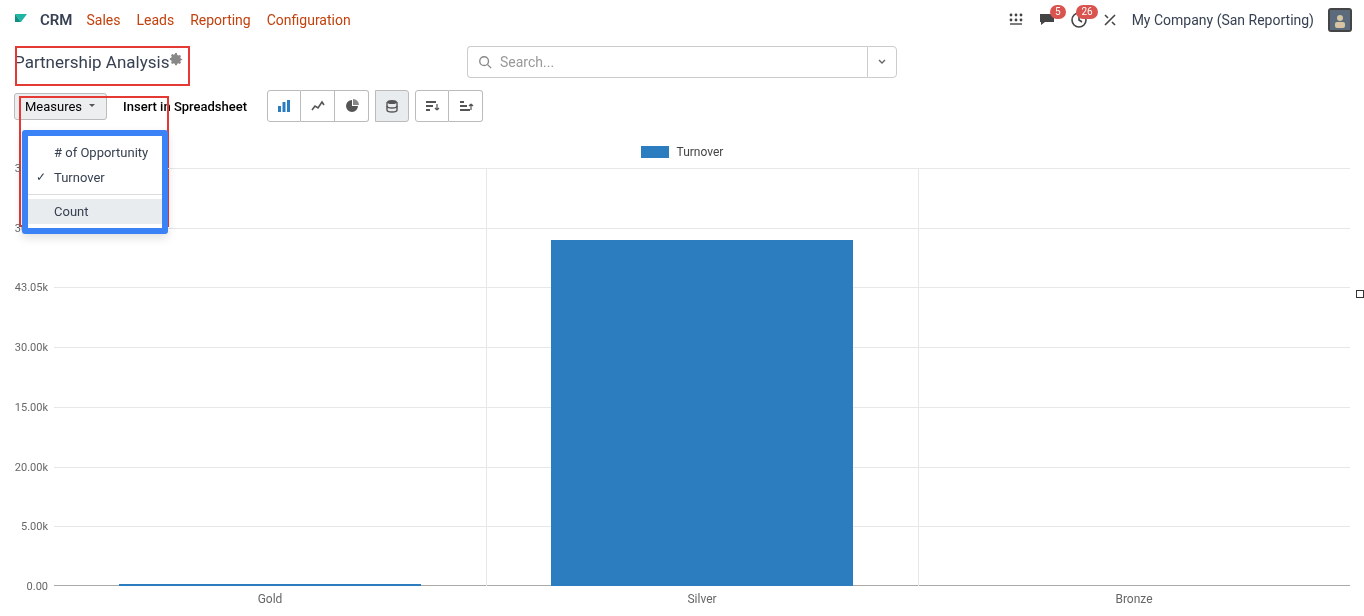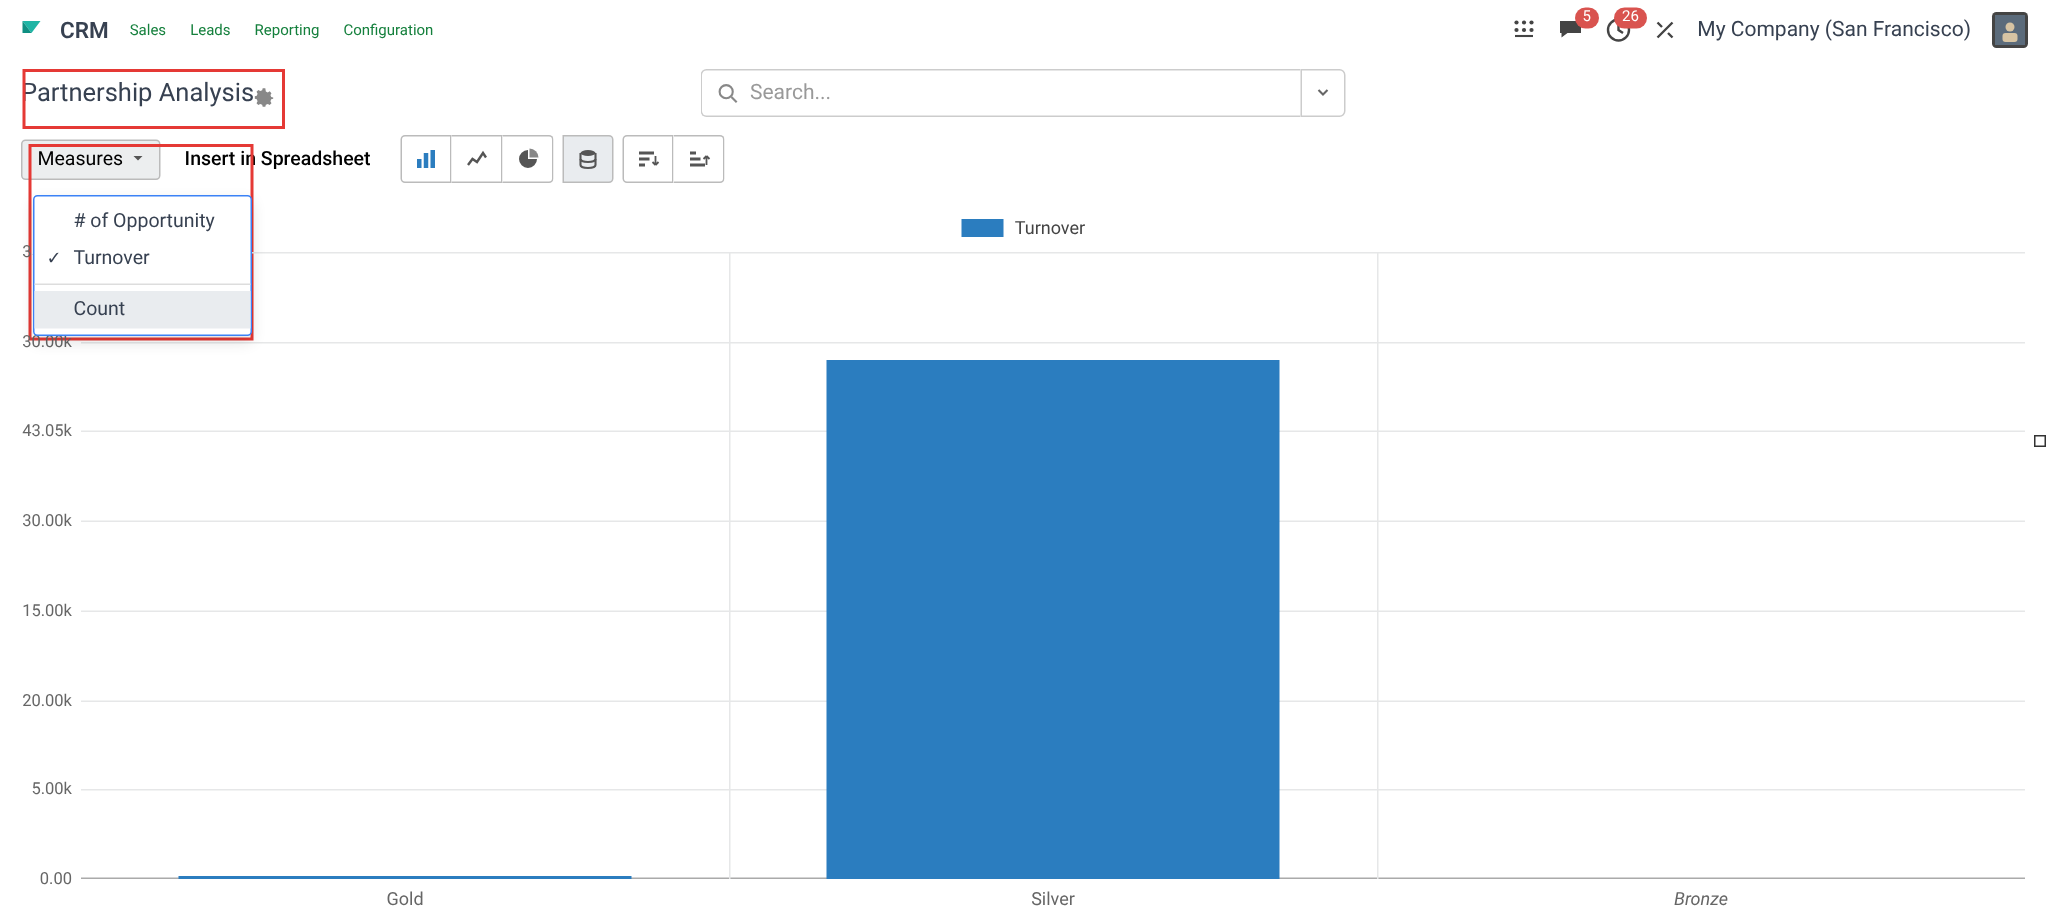--- a/index.html
+++ b/index.html
@@ -2,48 +2,48 @@
 <html><head>
 <meta charset="utf-8">
 <style>
 * { box-sizing: border-box; margin: 0; padding: 0; font-family: -apple-system, BlinkMacSystemFont, "Segoe UI", Roboto, Helvetica, Arial, sans-serif; }
 body { width: 1364px; height: 616px; background: #ffffff; overflow: hidden; font-size: 14px; color: #374151; }
 
 
 .topnav { height: 40px; display: flex; align-items: center; padding: 0 12px; border-bottom: 0 solid transparent; }
 .logo { width: 18px; height: 18px; margin-right: 10px; display:flex; align-items:center; justify-content:center; }
 .app-name { font-weight: 600; color: #374151; margin-right: 14px; font-size: 15px; }
-.nav-item { color: #15803d; margin-right: 16px; cursor: pointer; font-size: 10px;}
+.nav-item { color: #c2410c; margin-right: 16px; cursor: pointer; font-size: 14px;}
 .nav-right { margin-left: auto; display: flex; align-items: center; gap: 14px; }
 .badge { position: absolute; top: -6px; right: -10px; background: #d9534f; color: #fff; border-radius: 10px; font-size: 10px; padding: 0 5px; line-height: 14px; }
 .icon-wrap { position: relative; display: inline-flex; align-items: center; justify-content: center; }
 .company-name { font-size: 14px; color: #374151; }
 .avatar { width: 24px; height: 24px; background: #444; border-radius: 3px; display:flex;align-items:center;justify-content:center;color:#fff;font-size:12px;}
 
 
 .title-row { height: 44px; display: flex; align-items: center; padding: 0 14px; }
-.page-title { font-size: 17px; color: #374151; display:flex; align-items:flex-end; gap:0;}
+.page-title { font-size: 17px; color: #374151; display:flex; align-items:flex-start; gap:0;}
 .search-wrap { margin-left: auto; margin-right: auto; display: flex; align-items: center; position: absolute; left: 50%; transform: translateX(-50%);}
 .search-box { display:flex; align-items:center; border: 1px solid #ccc; border-right:none; border-radius: 4px 0 0 4px; padding: 4px 10px; width: 400px; height:32px; color:#888;}
 .search-drop { border: 1px solid #ccc; border-radius: 0 4px 4px 0; padding: 4px 8px; height:32px; display:flex;align-items:center;justify-content:center;width:30px;}
 
 
 .toolbar { display:flex; align-items:center; gap:0; padding: 6px 14px 8px 14px; }
 .btn { border:1px solid #bbb; background:#fff; padding: 5px 10px; font-size:13px; cursor:pointer; display:inline-flex; align-items:center; gap:6px;}
 .btn.measures { border-radius:3px; background:#eceeef;}
 .btn.spreadsheet { border:none; background:transparent; font-weight:500; margin-left:6px; margin-right:10px;}
 .btn-group { display:inline-flex; }
 .btn-group .btn { border-radius:0; border-left:none; width:34px; height:32px; justify-content:center; padding:0;}
 .btn-group .btn:first-child { border-left:1px solid #bbb; border-radius:3px 0 0 3px; }
 .btn-group .btn:last-child { border-radius:0 3px 3px 0; }
 .btn.active-blue { color:#2b7dbf; }
 .btn.active-stack { background:#e9ecef;}
 
 
-.dropdown { position:absolute; top:130px; left:22px; width:146px; background:#fff; border:1px solid #3b82f6; border-radius:3px; box-shadow:0 4px 10px rgba(0,0,0,.12); z-index:100; padding:4px 0;}
+.dropdown { position:absolute; top:130px; left:22px; width:146px; background:#fff; border:6px solid #3b82f6; border-radius:3px; box-shadow:0 4px 10px rgba(0,0,0,.12); z-index:100; padding:4px 0;}
 .dropdown-item { padding:5px 12px 5px 26px; font-size:13px; position:relative; cursor:pointer;}
 .dropdown-item.checked::before { content:"✓"; position:absolute; left:8px; font-size:12px;}
 .dropdown-sep { height:1px; background:#ddd; margin:4px 0;}
 .dropdown-item.hovered { background:#e9ecef;}
 
 
 .highlight1 { position:absolute; top:46px; left:15px; width:175px; height:40px; border:2px solid #e53935; pointer-events:none;}
 .highlight2 { position:absolute; top:96px; left:19px; width:150px; height:131px; border:2px solid #e53935; pointer-events:none;}
 
 
@@ -102,21 +102,21 @@
           <circle cx="9" cy="9" r="7"></circle>
           <path d="M9 5v4l3 2"></path>
         </svg>
       <span class="badge">26</span>
     </span>
     <span class="icon-wrap">
       <svg width="16" height="16" viewBox="0 0 16 16" fill="#444">
           <path d="M3 13L13 3M3 3l3 3M13 13l-3-3" stroke="#444" stroke-width="1.6" fill="none"></path>
         </svg>
     </span>
-    <span class="company-name">My Company (San Francisco)</span>
+    <span class="company-name">My Company (San Reporting)</span>
     <span class="avatar">
       <svg width="20" height="20" viewBox="0 0 20 20">
           <rect width="20" height="20" fill="#5b6b7b"></rect>
           <circle cx="10" cy="8" r="3" fill="#d7c4a3"></circle>
           <rect x="5" y="12" width="10" height="6" rx="2" fill="#d7c4a3"></rect>
         </svg>
     </span>
   </div>
 </div>
 
@@ -243,17 +243,17 @@
       <div class="ytick" style="top: 59.7143px;">30.00k</div>
       <div class="gridline" style="top: 0px;"></div>
       <div class="ytick" style="top: 0px;">35.00k</div>
       <div class="xgrid" style="left: 432px;"></div>
       <div class="bar" style="left: 64.8px; width: 302.4px; height: 2.38857px; background: rgb(43, 125, 191);"></div>
       <div class="xtick" style="left: 216px;">Gold</div>
       <div class="xgrid" style="left: 864px;"></div>
       <div class="bar" style="left: 496.8px; width: 302.4px; height: 346.343px; background: rgb(43, 125, 191);"></div>
       <div class="xtick" style="left: 648px;">Silver</div>
       <div class="bar" style="left: 928.8px; width: 302.4px; height: 0px; background: rgb(43, 125, 191);"></div>
-      <div class="xtick" style="left: 1080px; font-style: italic;">Bronze</div>
+      <div class="xtick" style="left: 1080px;">Bronze</div>
     </div>
 </div>
 
 <div class="side-handle"></div>
 
 </body></html>

